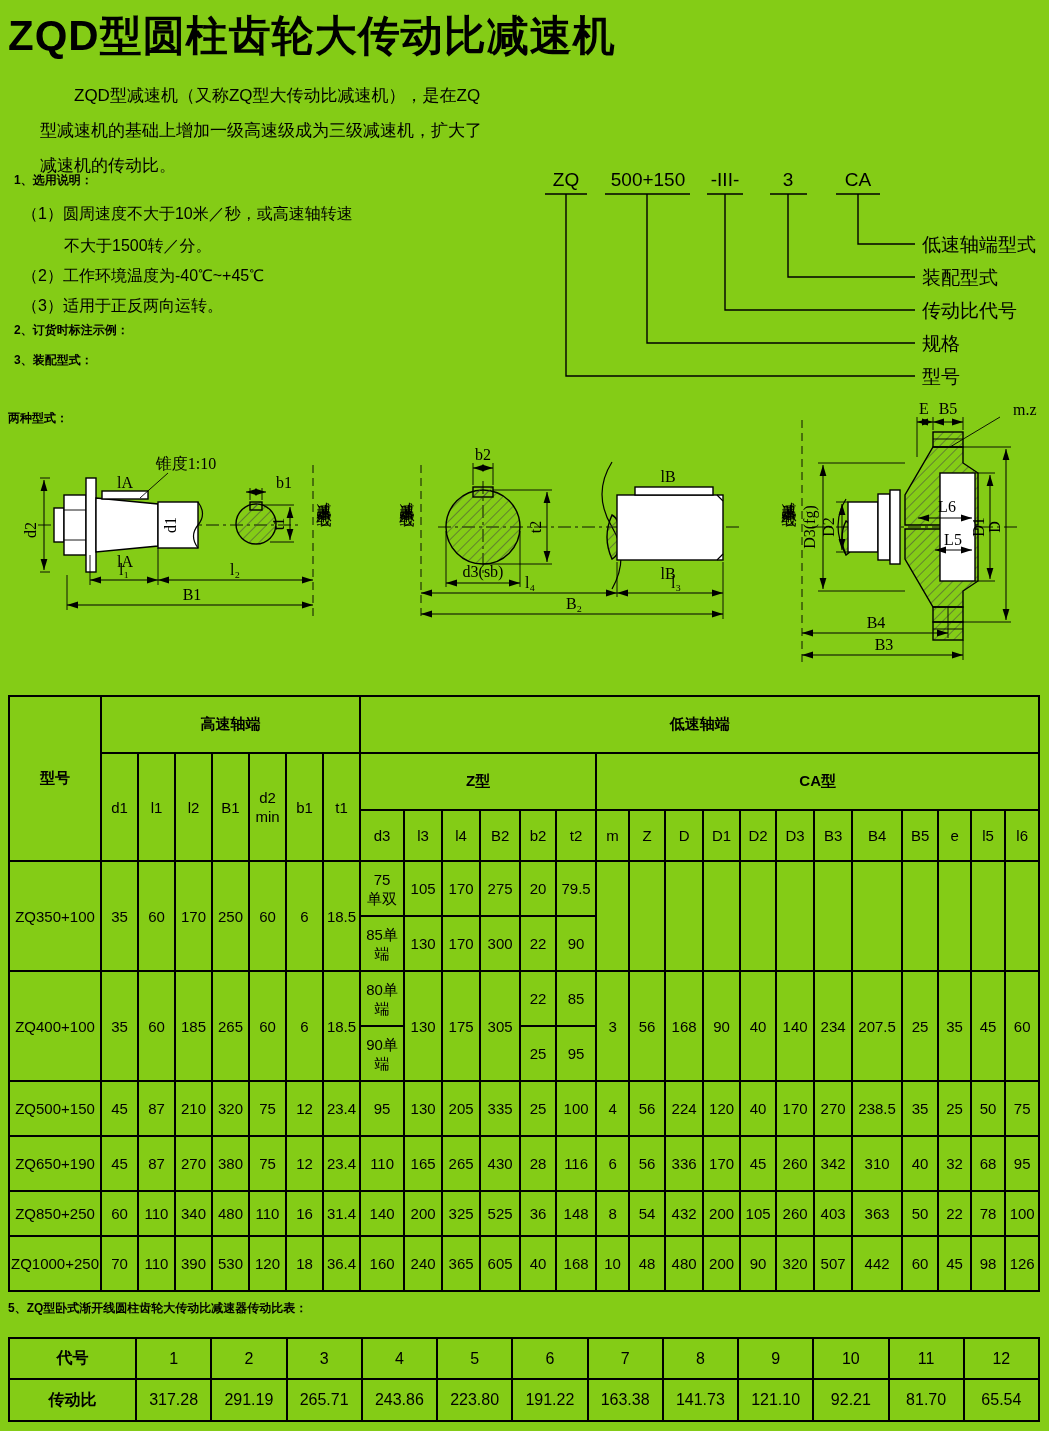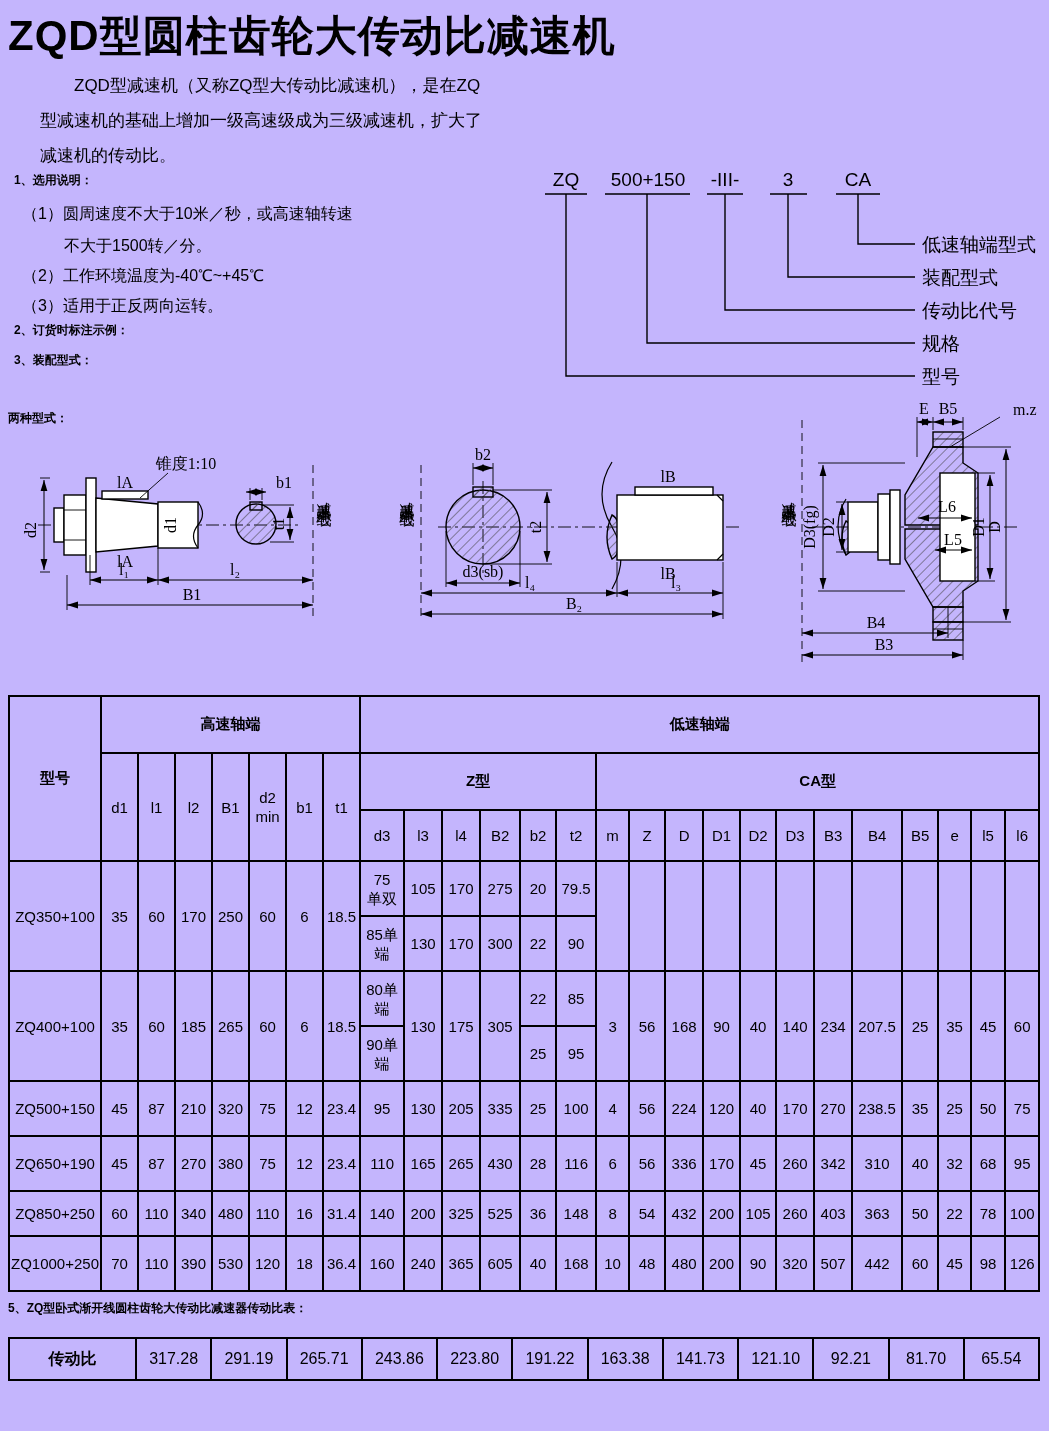--- a/index.html
+++ b/index.html
@@ -1,16 +1,16 @@
 <!DOCTYPE html>
 <html><head>
 <meta charset="utf-8">
 <style>
   html,body{margin:0;padding:0;background:#fff;}
-  .page{position:relative;width:1049px;height:1431px;background:#c4b5fd;color:#000;
+  .page{position:relative;width:1049px;height:1431px;background:#84cc16;color:#000;
         font-family:"Liberation Sans",sans-serif;overflow:hidden;}
   .abs{position:absolute;}
   .title{font-size:42px;font-weight:bold;letter-spacing:1px;white-space:nowrap;}
   .intro{width:452px;font-size:17px;line-height:35px;text-indent:2em;}
   .h-num{font-size:12px;font-weight:bold;white-space:nowrap;}
   .item{font-size:16px;white-space:nowrap;margin-left:12px;}
   .vlabel{writing-mode:vertical-rl;text-orientation:upright;font-family:"Liberation Serif",serif;
           font-size:15px;letter-spacing:2px;line-height:16px;}
   
   table{border-collapse:collapse;table-layout:fixed;}
@@ -34,21 +34,21 @@
   .dl{stroke:#000;stroke-width:1;fill:none;marker-start:url(#ma);marker-end:url(#mb);}
   .pl{stroke:#000;stroke-width:1.2;fill:none;}
 </style>
 </head>
 <body>
 
 <div class="page">
 
   <div class="abs title" style="left:8px;top:8px;">ZQD型圆柱齿轮大传动比减速机</div>
 
-  <div class="abs intro" style="left:40px;top:68px;">ZQD型减速机（又称ZQ型大传动比减速机），是在ZQ型减速机的基础上增加一级高速级成为三级减速机，扩大了减速机的传动比。</div>
+  <div class="abs intro" style="left:40px;top:78px;">ZQD型减速机（又称ZQ型大传动比减速机），是在ZQ型减速机的基础上增加一级高速级成为三级减速机，扩大了减速机的传动比。</div>
 
   <div class="abs h-num" style="left:14px;top:172px;">1、选用说明：</div>
   <div class="abs item" style="left:10px;top:204px;">（1）圆周速度不大于10米／秒，或高速轴转速</div>
   <div class="abs item" style="left:52px;top:236px;">不大于1500转／分。</div>
   <div class="abs item" style="left:10px;top:266px;">（2）工作环境温度为-40℃~+45℃</div>
   <div class="abs item" style="left:10px;top:296px;">（3）适用于正反两向运转。</div>
   <div class="abs h-num" style="left:14px;top:322px;">2、订货时标注示例：</div>
   <div class="abs h-num" style="left:14px;top:352px;">3、装配型式：</div>
   <div class="abs h-num" style="left:8px;top:410px;">两种型式：</div>
 
@@ -510,20 +510,35 @@
   </table>
 
   <div class="abs h-num" style="left:8px;top:1300px;">5、ZQ型卧式渐开线圆柱齿轮大传动比减速器传动比表：</div>
 
   <table class="abs rtab" style="left:8px;top:1337px;width:1032px;">
     <colgroup>
       <col style="width:127px;">
       <col span="12">
     </colgroup>
     <tbody>
+      <tr style="height:41px;">
+        <th>代号</th>
+        <td>1</td>
+        <td>2</td>
+        <td>3</td>
+        <td>4</td>
+        <td>5</td>
+        <td>6</td>
+        <td>7</td>
+        <td>8</td>
+        <td>9</td>
+        <td>10</td>
+        <td>11</td>
+        <td>12</td>
+      </tr>
       <tr style="height:42px;">
         <th>传动比</th>
         <td>317.28</td>
         <td>291.19</td>
         <td>265.71</td>
         <td>243.86</td>
         <td>223.80</td>
         <td>191.22</td>
         <td>163.38</td>
         <td>141.73</td>

